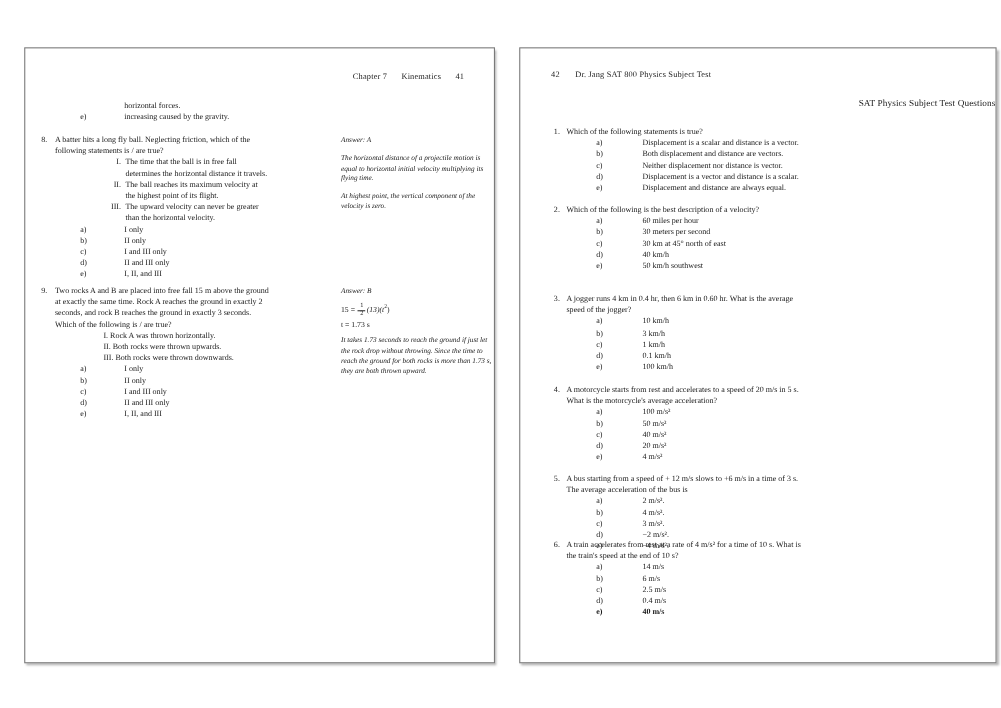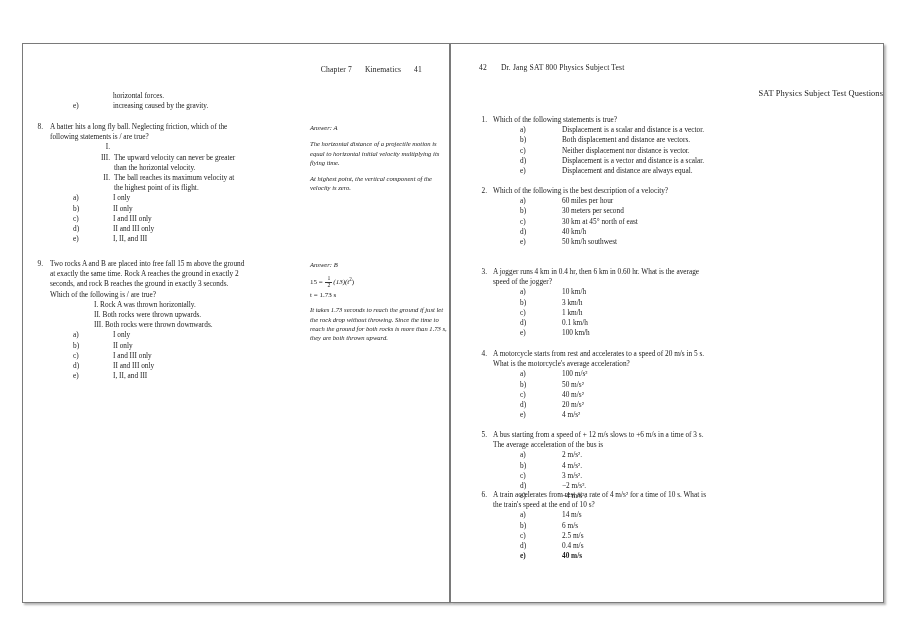--- a/index.html
+++ b/index.html
@@ -23,21 +23,21 @@
   .page {
     position: absolute;
     top: 43px;
     background: #ffffff;
     border: 1px solid #7a7a7a;
     box-shadow: 2px 2px 2px rgba(120,120,120,0.55);
     box-sizing: border-box;
     overflow: hidden;
   }
   .page-left  { left: 22px;  width: 428px; height: 560px; }
-  .page-right { left: 450px; width: 434px; height: 560px; }
+  .page-right { left: 472px; width: 434px; height: 560px; }
 
   .page-inner {
     position: relative;
     width: 100%;
     height: 100%;
   }
 
   
   .runhead {
     position: absolute;
@@ -190,28 +190,29 @@
       </div>
 
       <div class="qblock" style="top:78px;">
         <div class="qrow">
           <div class="qnum">8.</div>
           <div class="qbody qbody-left">
             <p class="stem">A batter hits a long fly ball. Neglecting friction, which of the following statements is / are true?</p>
             <ul class="romans roman-left">
               <li class="roman-item roman-indent">
                 <span class="roman-lbl">I.</span>
+                <span class="roman-txt">The time that the ball is in free fall determines the horizontal distance it travels.</span>
+              </li>
+              <li class="roman-item roman-indent">
+                <span class="roman-lbl">II.</span>
+                <span class="roman-txt">The ball reaches its maximum velocity at the highest point of its flight.</span>
               </li>
               <li class="roman-item roman-indent">
                 <span class="roman-lbl">III.</span>
                 <span class="roman-txt">The upward velocity can never be greater than the horizontal velocity.</span>
-              </li>
-              <li class="roman-item roman-indent">
-                <span class="roman-lbl">II.</span>
-                <span class="roman-txt">The ball reaches its maximum velocity at the highest point of its flight.</span>
               </li>
             </ul>
             <ul class="opts opts-left">
               <li class="opt">
                 <span class="opt-lbl">a)</span>
                 <span class="opt-txt">I only</span>
               </li>
               <li class="opt">
                 <span class="opt-lbl">b)</span>
                 <span class="opt-txt">II only</span>

